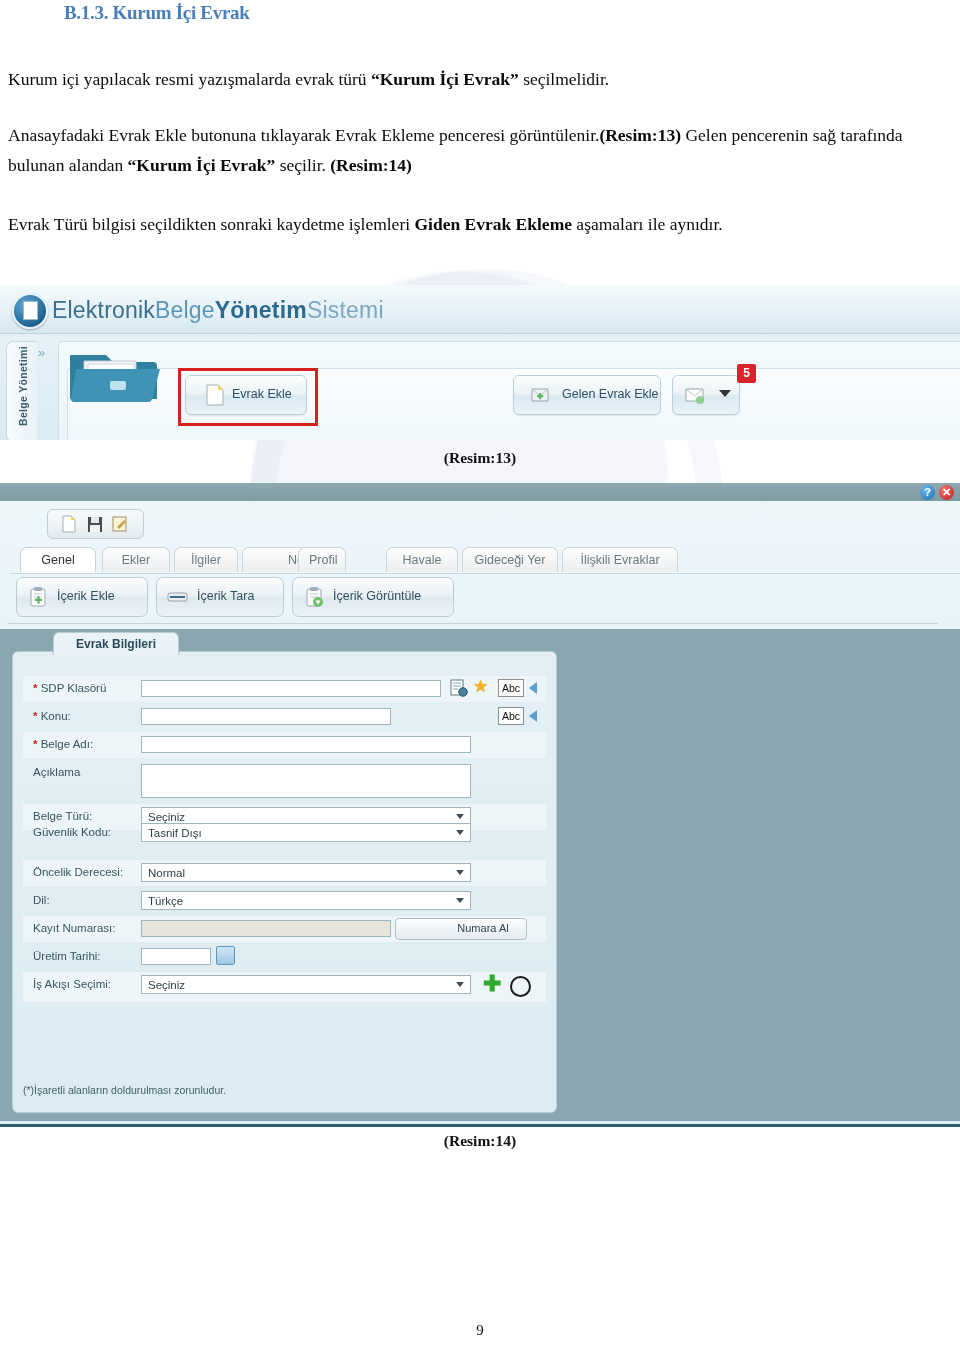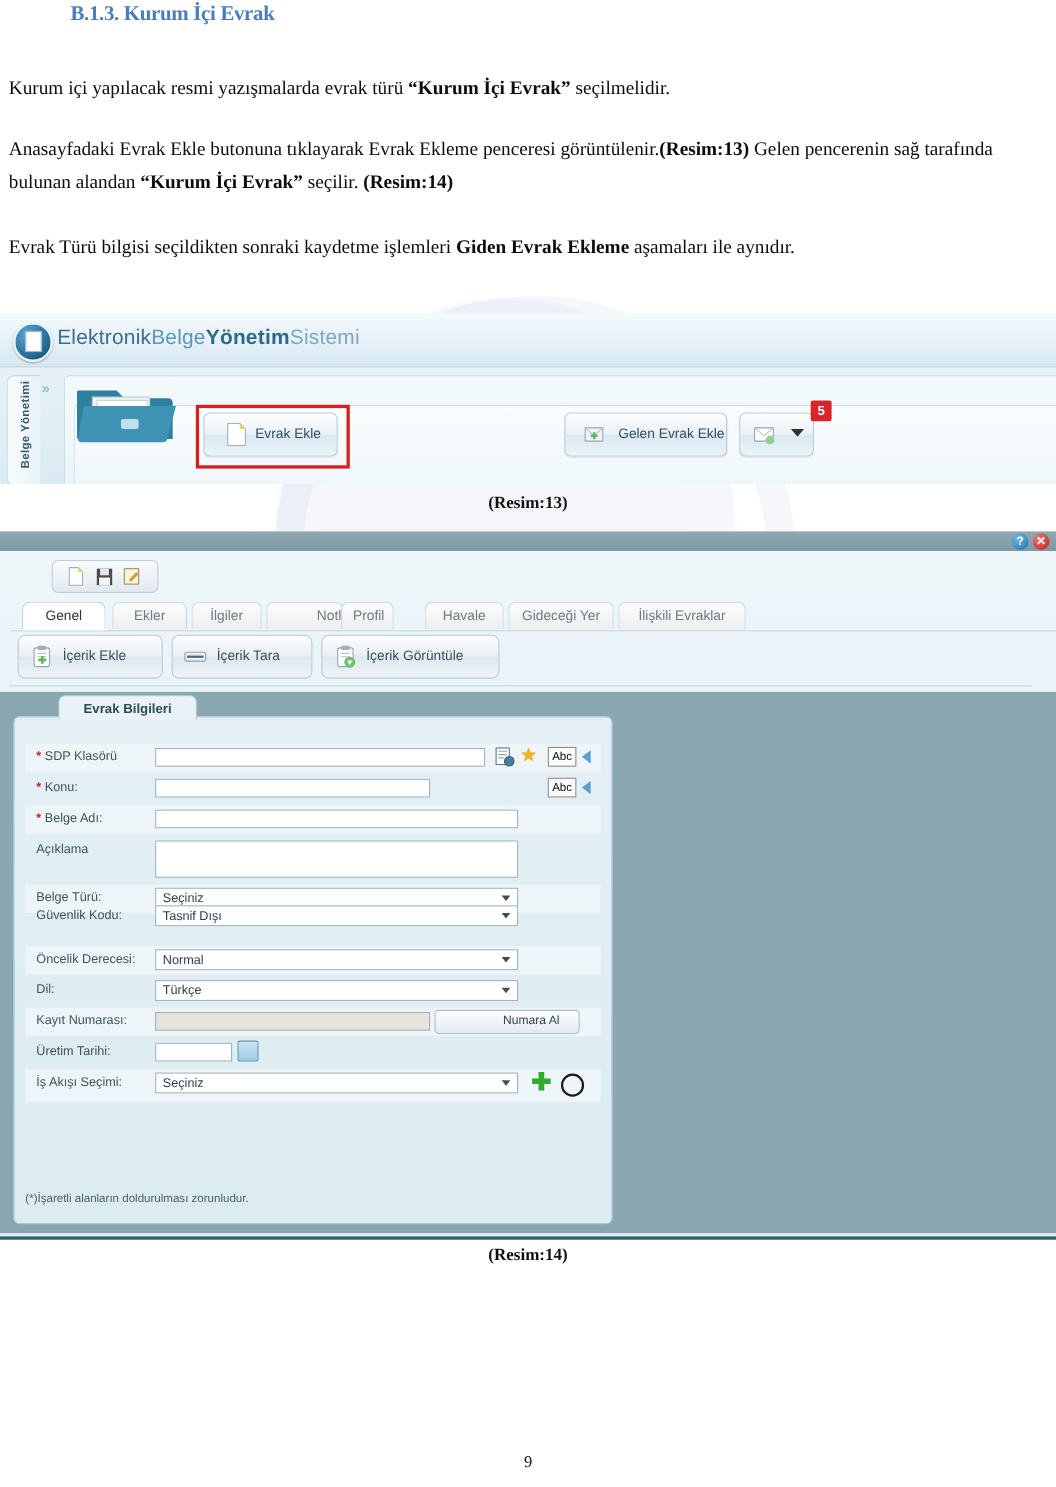--- a/index.html
+++ b/index.html
@@ -67,21 +67,21 @@
     position:absolute;left:12px;top:8px;width:32px;height:32px;border-radius:50%;
     background:radial-gradient(circle at 35% 30%,#5fa9d4,#1b5e8c 75%);
     border:2px solid #e9f4fa;box-shadow:0 1px 2px rgba(0,0,0,.3);
   }
   .logo-circle:after{
     content:"";position:absolute;left:9px;top:6px;width:13px;height:17px;
     background:#fdfdfd;border:1px solid #9fb7c6;
   }
   .app-title{
     position:absolute;left:52px;top:12px;
-    font-family:"Liberation Sans", sans-serif;font-size:19px;letter-spacing:.2px;
+    font-family:"Liberation Sans", sans-serif;font-size:23px;letter-spacing:.2px;
   }
   .tk-a{color:#3c6e8e;}
   .tk-b{color:#5b96bb;}
   .tk-c{color:#2d6a8d;font-weight:bold;}
   .tk-d{color:#7fa7bd;}
 
   .sidetab{
     position:absolute;left:6px;top:56px;width:30px;height:99px;
     background:linear-gradient(90deg,#f7fbfd,#e8f2f7);
     border:1px solid #c4dae5;border-right:none;border-radius:7px 0 0 7px;
@@ -407,21 +407,21 @@
         <rect x="1" y="1" width="13" height="14" fill="#fcf3d9" stroke="#9b8e6d"></rect>
         <path d="M5 11 l7 -7 l2 2 l-7 7 z" fill="#c9a14a"></path>
       </svg>
     </div>
 
     <div class="tabs">
       <div class="tab active" style="left:10px;width:76px;">Genel</div>
       <div class="tab" style="left:92px;width:68px;">Ekler</div>
       <div class="tab" style="left:164px;width:64px;">İlgiler</div>
       <div class="tab" style="left:232px;width:70px;padding-left:45px;">Notlar</div>
-      <div class="tab" style="left:300px;width:48px;">Profil</div>
+      <div class="tab" style="left:288px;width:48px;">Profil</div>
       <div class="tab" style="left:376px;width:72px;">Havale</div>
       <div class="tab" style="left:452px;width:96px;">Gideceği Yer</div>
       <div class="tab" style="left:552px;width:116px;">İlişkili Evraklar</div>
     </div>
 
     <div class="btnrow">
       <div class="cbtn" id="cIcerikEkle">
         <svg width="20" height="22" style="position:absolute;left:12px;top:8px;" viewBox="0 0 20 22">
           <rect x="2" y="3" width="14" height="17" rx="2" fill="#fdfdfd" stroke="#9aa6ad"></rect>
           <rect x="5" y="1" width="8" height="4" rx="1.5" fill="#9fb0b8"></rect>

